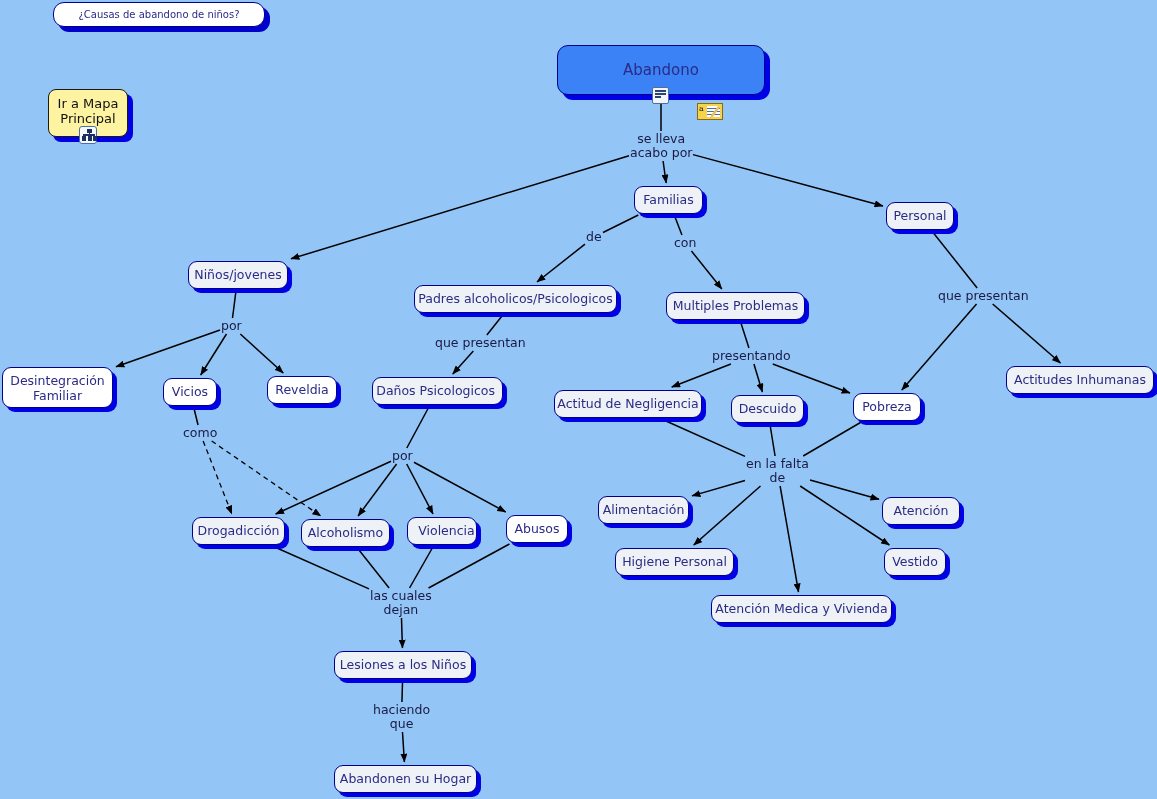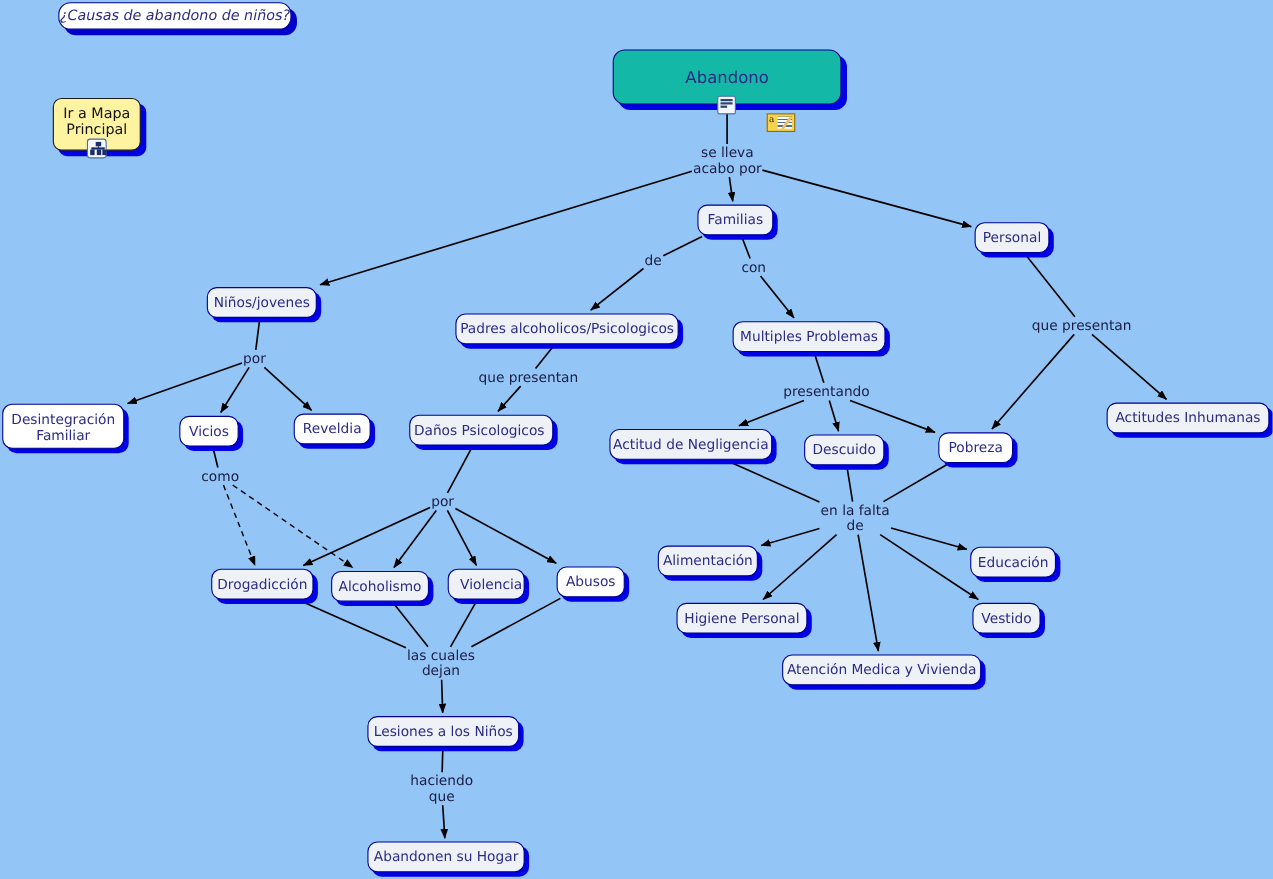--- a/index.html
+++ b/index.html
@@ -40,29 +40,28 @@
     padding: 2px 7px;
     box-shadow: 4px 4px 0 0 #0000e6;
     white-space: nowrap;
     z-index: 5;
   }
   .node.white { background: #ffffff; }
   .node.multiline { white-space: normal; line-height: 15px; justify-content: center; }
   .node.root {
     border-radius: 11px;
     font-size: 15px;
-    background: #14b8a6;
+    background: #3b82f6;
     box-shadow: 5px 5px 0 0 #0000e6;
   }
   .node.question {
     background: #ffffff;
     border-radius: 11px;
-    font-size: 13px;
+    font-size: 10px;
     box-shadow: 5px 5px 0 0 #0000cc;
-    font-style: italic;
   }
   .node.yellow {
     background: #fdf3a0;
     border: 1.5px solid #1a1a1a;
     border-radius: 8px;
     color: #111111;
     font-size: 13px;
     box-shadow: 5px 5px 0 0 #0000e6;
     align-items: flex-start;
     padding-top: 6px;
@@ -285,21 +284,21 @@
       <div class="node" style="left: 731px; top: 395px; width: 73px; height: 28px;">
         <span>Descuido</span>
       </div>
       <div class="node white" style="left: 853px; top: 393px; width: 68px; height: 28px;">
         <span>Pobreza</span>
       </div>
       <div class="node" style="left: 598px; top: 496px; width: 91px; height: 28px;">
         <span>Alimentación</span>
       </div>
       <div class="node" style="left: 882px; top: 497px; width: 78px; height: 28px;">
-        <span>Educación</span>
+        <span>Atención</span>
       </div>
       <div class="node" style="left: 192px; top: 517px; width: 93px; height: 28px;">
         <span>Drogadicción</span>
       </div>
       <div class="node" style="left: 301px; top: 519px; width: 89px; height: 28px;">
         <span>Alcoholismo</span>
       </div>
       <div class="node" style="left: 407px; top: 517px; width: 70px; height: 28px; padding-left: 16px;">
         <span>Violencia</span>
       </div>

